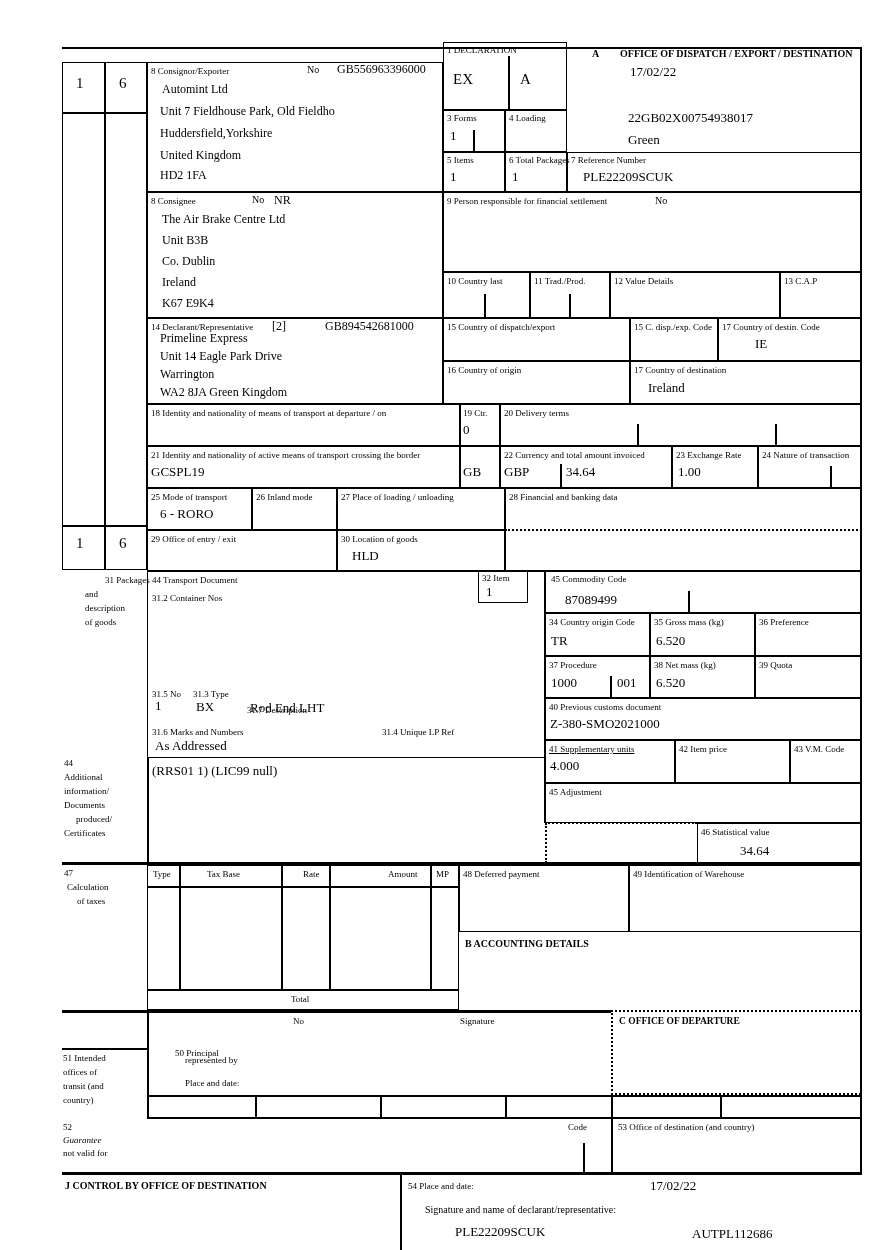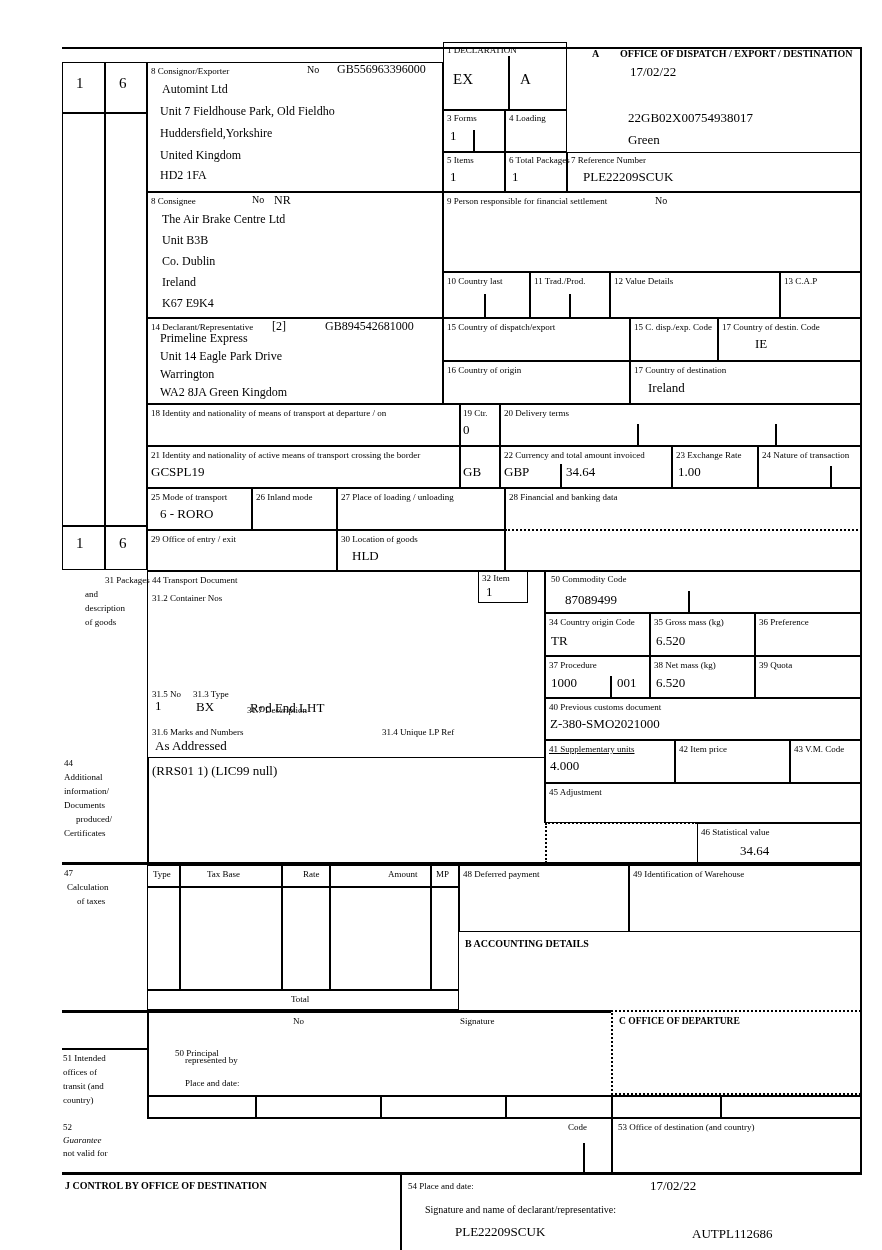--- a/index.html
+++ b/index.html
@@ -175,21 +175,21 @@
   <div class="val" style="left:155px;top:698px;">1</div>
   <div class="lbl" style="left:193px;top:689px;">31.3 Type</div>
   <div class="val" style="left:196px;top:699px;">BX</div>
   <div class="lbl" style="left:247px;top:689px;margin-top:16px;">31.7 Description</div>
   <div class="val" style="left:250px;top:700px;">Rod End LHT</div>
   <div class="lbl" style="left:152px;top:727px;">31.6 Marks and Numbers</div>
   <div class="val" style="left:155px;top:738px;">As Addressed</div>
   <div class="lbl" style="left:382px;top:727px;">31.4 Unique LP Ref</div>
 
   <div class="box" style="left:545px;top:570px;width:317px;height:43px;"></div>
-  <div class="lbl" style="left:551px;top:574px;">50 Commodity Code</div>
+  <div class="lbl" style="left:551px;top:574px;">45 Commodity Code</div>
   <div class="val" style="left:565px;top:592px;">87089499</div>
   <div class="vl" style="left:688px;top:591px;height:22px;"></div>
   <div class="box" style="left:545px;top:613px;width:105px;height:43px;"></div>
   <div class="lbl" style="left:549px;top:617px;">34 Country origin Code</div>
   <div class="val" style="left:551px;top:633px;">TR</div>
   <div class="box" style="left:650px;top:613px;width:105px;height:43px;"></div>
   <div class="lbl" style="left:654px;top:617px;">35 Gross mass (kg)</div>
   <div class="val" style="left:656px;top:633px;">6.520</div>
   <div class="box" style="left:755px;top:613px;width:107px;height:43px;"></div>
   <div class="lbl" style="left:759px;top:617px;">36 Preference</div>

